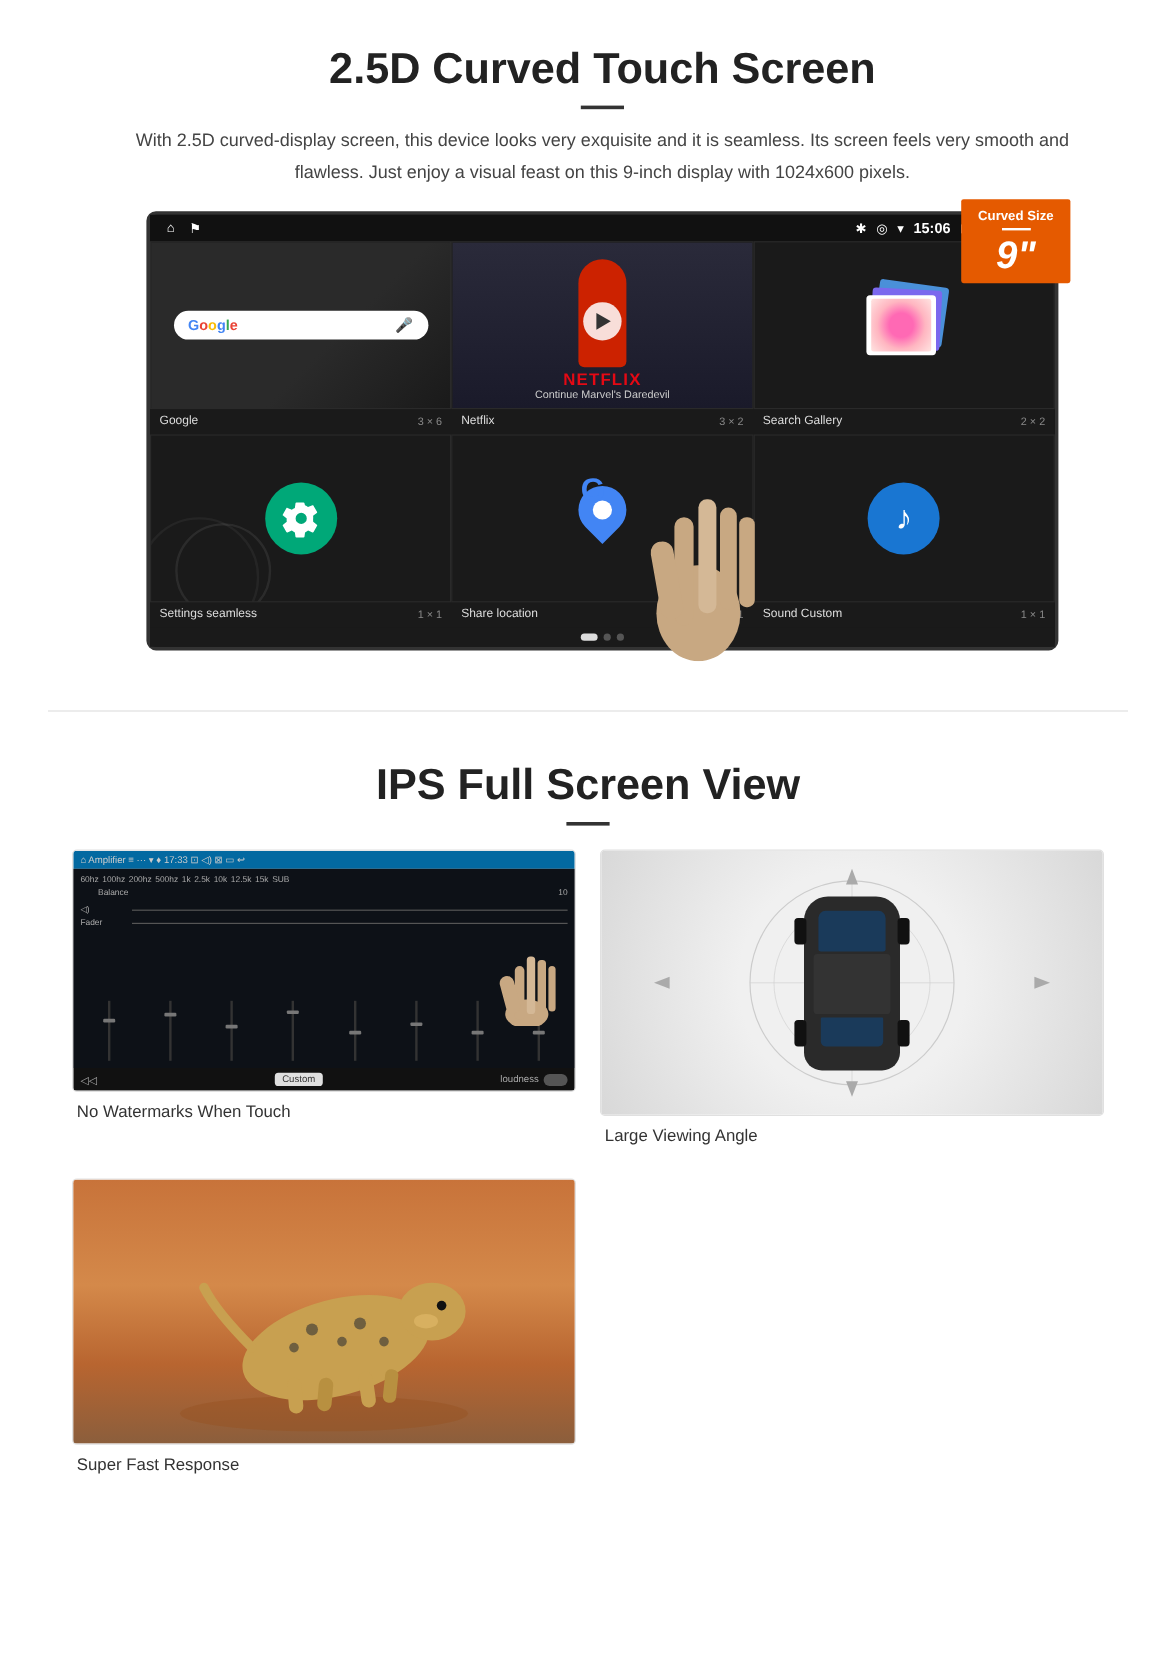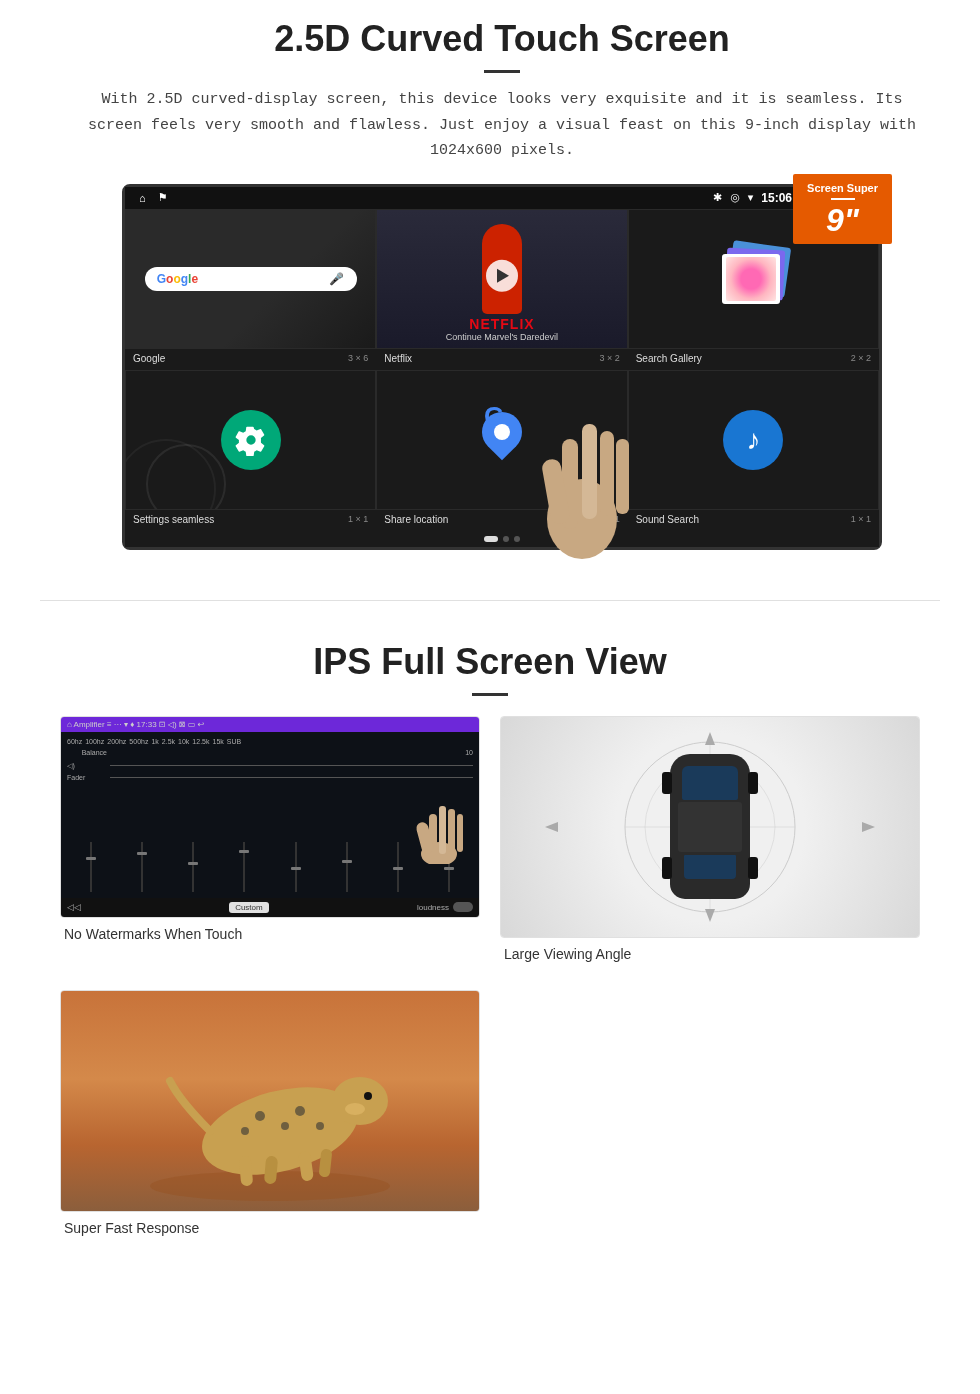--- a/index.html
+++ b/index.html
@@ -5,41 +5,40 @@
     * { margin: 0; padding: 0; box-sizing: border-box; }
     body {
       width: 980px;
       font-family: Arial, sans-serif;
       background: #fff;
       color: #222;
     }
 
     
     .section1 {
-      padding: 18px 60px 20px;
+      padding: 36px 60px 20px;
       text-align: center;
       margin-left: 24px;
     }
     .section1 h1 {
       font-size: 36px;
       font-weight: 900;
       margin-bottom: 10px;
     }
     .section-divider {
       width: 36px;
       height: 3px;
       background: #333;
       margin: 0 auto 14px;
     }
     .section1 p {
       font-size: 15px;
       color: #444;
       line-height: 1.7;
       margin-bottom: 20px;
-      font-family: Liberation Mono, monospace;
     }
 
     
     .device-wrapper {
       position: relative;
       display: inline-block;
       width: 760px;
     }
     .device-screen {
       background: #1a1a1a;
@@ -362,21 +361,21 @@
     
     .amp-image {
       background: #f5f5f5;
       width: 100%;
       height: 200px;
       display: flex;
       flex-direction: column;
       overflow: hidden;
     }
     .amp-topbar {
-      background: #6d28d9;
+      background: #0369a1;
       color: #ccc;
       font-size: 8px;
       padding: 3px 6px;
       display: flex;
       justify-content: space-between;
     }
     .amp-body {
       background: #0d1117;
       flex: 1;
       padding: 6px;
@@ -453,21 +452,21 @@
 
 <div class="section1">
   <h1>2.5D Curved Touch Screen</h1>
   <div class="section-divider"></div>
   <p>With 2.5D curved-display screen, this device looks very exquisite and it is seamless. Its screen feels very smooth and flawless. Just enjoy a visual feast on this 9-inch display with 1024x600 pixels.</p>
 
   
   <div class="device-wrapper">
     
     <div class="screen-size-badge">
-      <span>Screen Super</span>
+      <span>Curved Size</span>
       <div class="badge-divider"></div>
       <span class="size-num">9"</span>
     </div>
 
     <div class="device-screen">
 
       <div class="status-bar">
         <div class="status-bar-left">
           <span>⌂</span>
           <span>⚑</span>
@@ -584,21 +583,21 @@
       <div class="app-label-row">
         <div class="app-label-cell">
           <span class="app-label-name">Settings seamless</span>
           <span class="app-label-size">1 × 1</span>
         </div>
         <div class="app-label-cell">
           <span class="app-label-name">Share location</span>
           <span class="app-label-size">1 × 1</span>
         </div>
         <div class="app-label-cell">
-          <span class="app-label-name">Sound Search</span>
+          <span class="app-label-name">Sound Custom</span>
           <span class="app-label-size">1 × 1</span>
         </div>
       </div>
 
       <div class="dots-indicator">
         <div class="dot active"></div>
         <div class="dot"></div>
         <div class="dot"></div>
       </div>
     </div>

